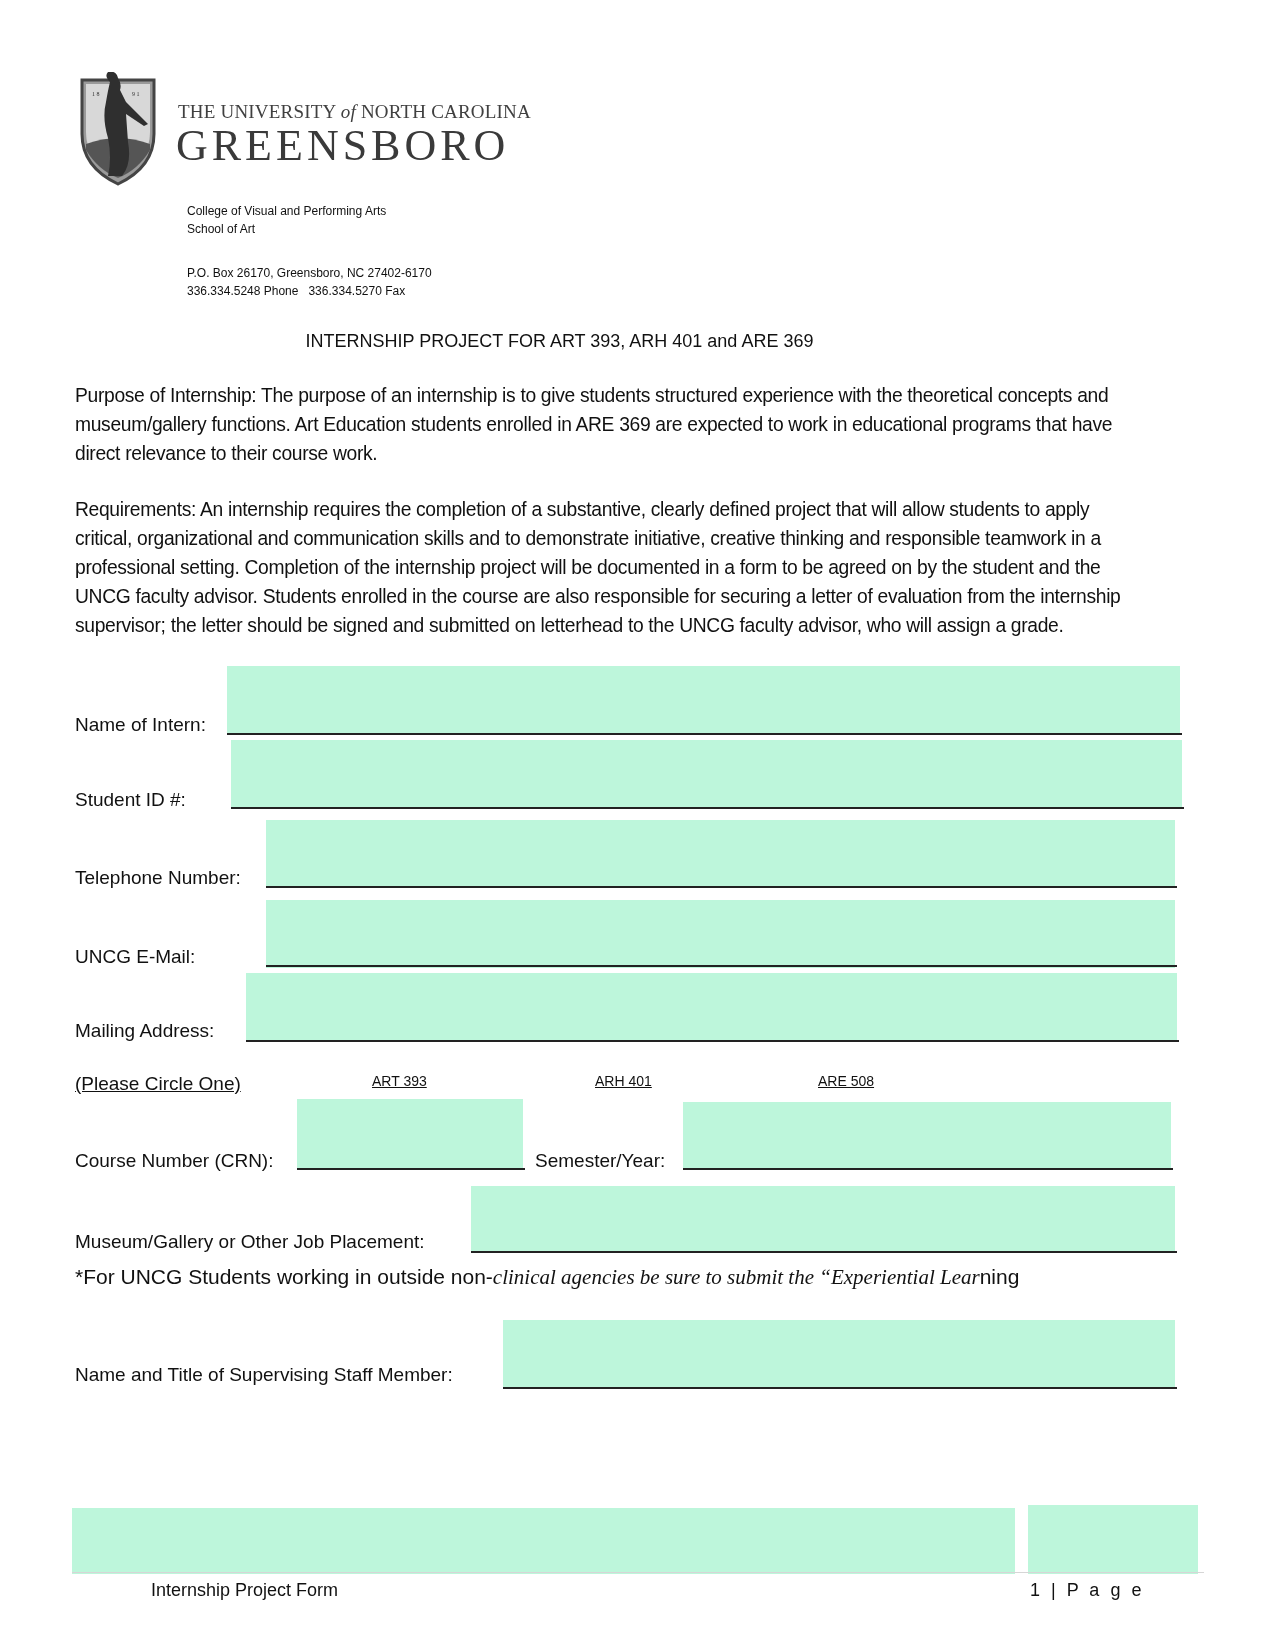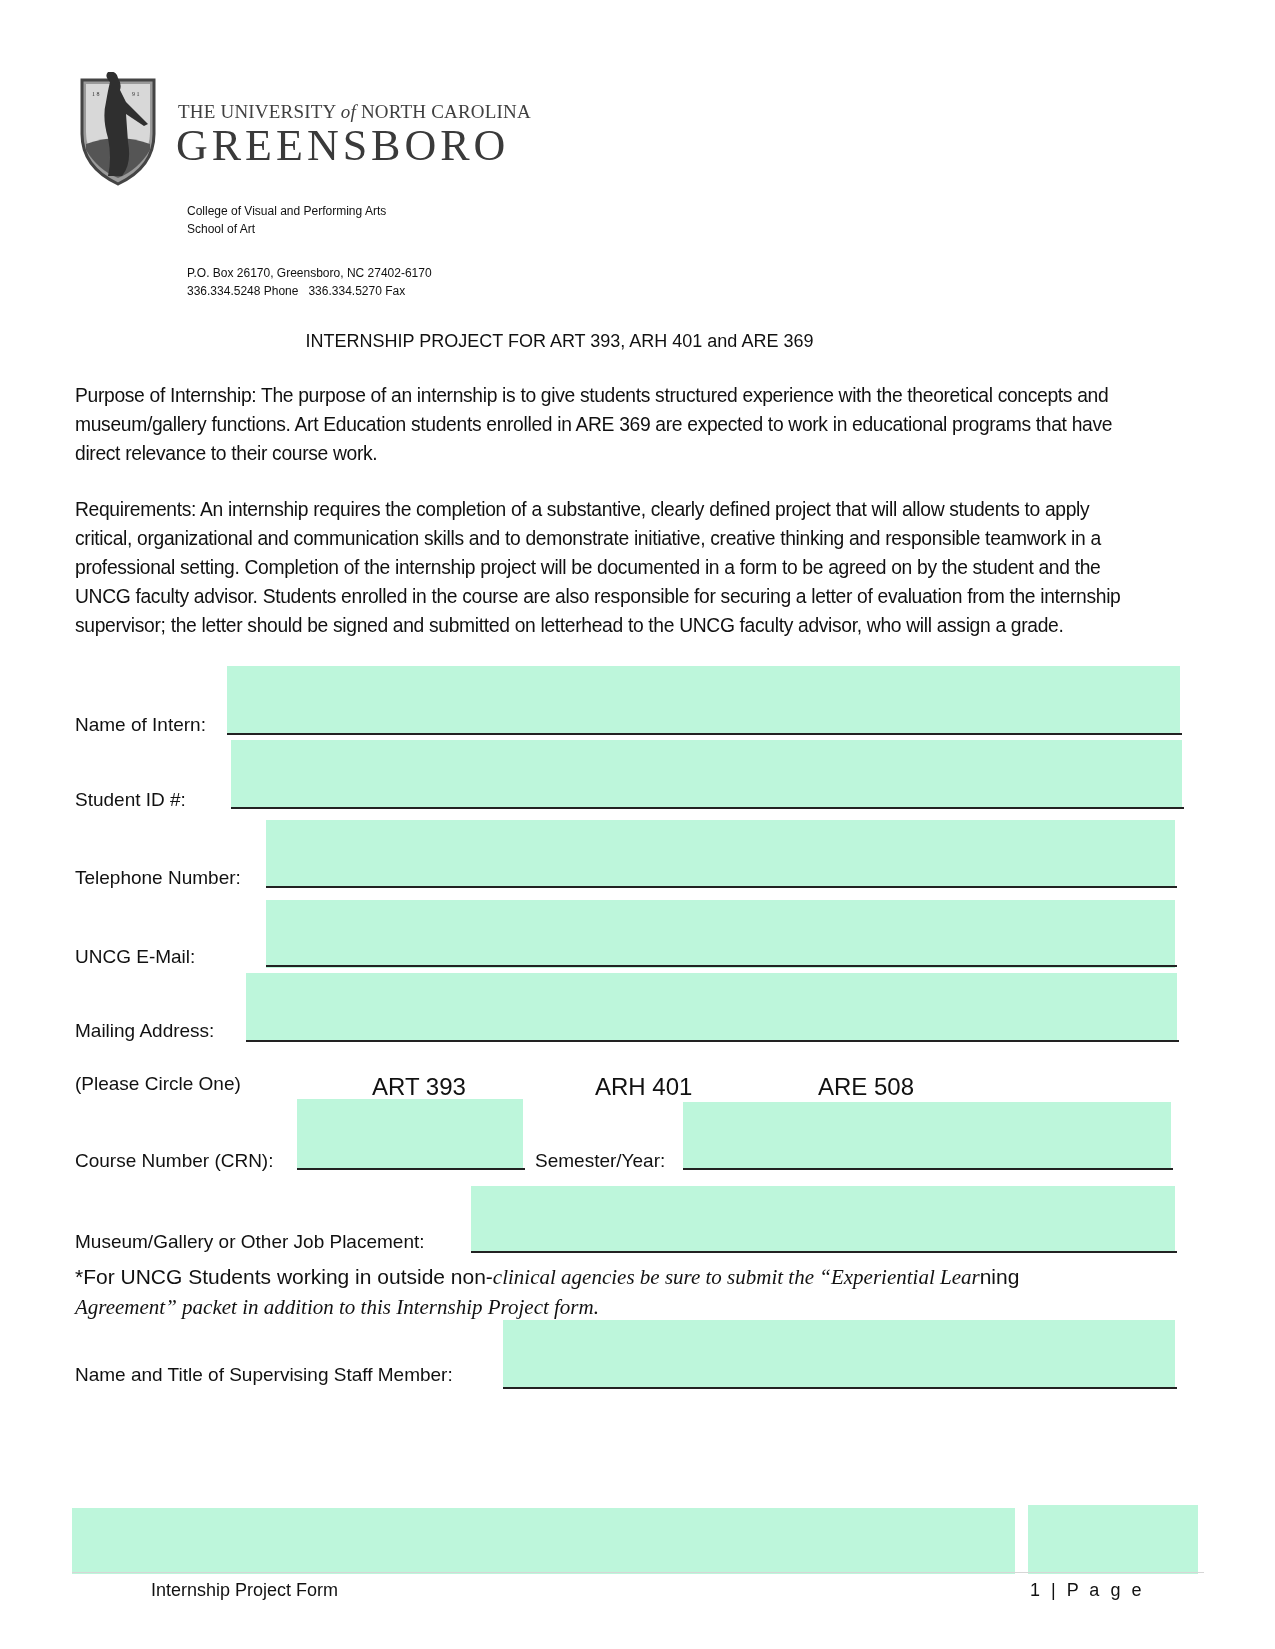--- a/index.html
+++ b/index.html
@@ -11,21 +11,21 @@
   .uni-top i { font-style: italic; }
   .uni-main { left: 176px; top: 124px; font-family: "Liberation Serif", serif; font-size: 44px; color: #3a3a3a; letter-spacing: 4px; white-space: nowrap; line-height: 1; }
   .addr { left: 187px; font-size: 12px; line-height: 18px; color: #111; white-space: nowrap; }
   .title { left: 0; width: 1119px; top: 331px; text-align: center; font-size: 18px; color: #111; }
   .para { left: 75px; width: 1130px; font-size: 20.5px; line-height: 29px; letter-spacing: -0.35px; color: #111; transform: scaleX(0.94); transform-origin: left top; }
   .para p { margin: 0; }
   .field { position: absolute; background: #bdf6db; }
   .field input { width: 100%; height: 100%; border: none; background: transparent; box-sizing: border-box; padding: 0 6px; font-size: 18px; font-family: "Liberation Sans", sans-serif; outline: none; }
   .uline { position: absolute; height: 0; border-bottom: 2px solid #222; }
   .label { position: absolute; font-size: 19px; color: #111; white-space: nowrap; }
-  .course-opt { position: absolute; font-size: 24px; color: #111; white-space: nowrap; }
+  .course-opt { position: absolute; font-size: 14px; color: #111; white-space: nowrap; text-decoration: underline; }
   .note { left: 75px; top: 1262px; width: 1140px; font-size: 21px; line-height: 29px; color: #111; }
   .note .serif-it { font-family: "Liberation Serif", serif; font-style: italic; font-size: 21px; }
   .footer-line { left: 72px; top: 1572px; width: 1132px; border-top: 1px solid #d6d6d6; }
   .footer-left { left: 151px; top: 1580px; font-size: 18px; color: #111; }
   .footer-right { left: 1030px; top: 1580px; font-size: 18px; color: #111; letter-spacing: 3px; }
 </style>
 </head>
 <body>
 
 <div class="abs logo-wrap">
@@ -82,21 +82,21 @@
   <input type="text" value="" style="">
 </div>
 <div class="uline" style="left:266px;top:965px;width:911px;"></div>
 
 <div class="label" style="left:75px;top:1020px;">Mailing Address:</div>
 <div class="field" style="left:246px;top:973px;width:931px;height:68px;">
   <input type="text" value="" style="">
 </div>
 <div class="uline" style="left:246px;top:1040px;width:933px;"></div>
 
-<div class="label" style="left:75px;top:1073px;">(Please Circle One)</div>
+<div class="label" style="left:75px;top:1073px;text-decoration:underline;">(Please Circle One)</div>
 <div class="course-opt" style="left:372px;top:1073px;">ART 393</div>
 <div class="course-opt" style="left:595px;top:1073px;">ARH 401</div>
 <div class="course-opt" style="left:818px;top:1073px;">ARE 508</div>
 
 <div class="label" style="left:75px;top:1150px;text-align:right;">Course Number (CRN):</div>
 <div class="field" style="left:297px;top:1099px;width:226px;height:70px;">
   <input type="text" value="" style="">
 </div>
 <div class="uline" style="left:297px;top:1168px;width:228px;"></div>
 
@@ -107,21 +107,20 @@
 <div class="uline" style="left:683px;top:1168px;width:490px;"></div>
 
 <div class="label" style="left:75px;top:1231px;">Museum/Gallery or Other Job Placement:</div>
 <div class="field" style="left:471px;top:1186px;width:704px;height:66px;">
   <input type="text" value="" style="">
 </div>
 <div class="uline" style="left:471px;top:1251px;width:706px;"></div>
 
 <div class="abs note">
   <span>*For UNCG Students working in outside non-</span><span class="serif-it">clinical agencies be sure to submit the “Experiential Lear</span><span>ning</span><br>
-  <span class="serif-it">Agreement” packet in addition to this Internship Project form.</span>
 </div>
 
 <div class="label" style="left:75px;top:1337px;margin-top:27px;">Name and Title of Supervising Staff Member:</div>
 <div class="field" style="left:503px;top:1320px;width:672px;height:68px;">
   <input type="text" value="" style="">
 </div>
 <div class="uline" style="left:503px;top:1387px;width:674px;"></div>
 
 <div class="field" style="left:72px;top:1508px;width:943px;height:66px;">
   <input type="text" value="" style="">

